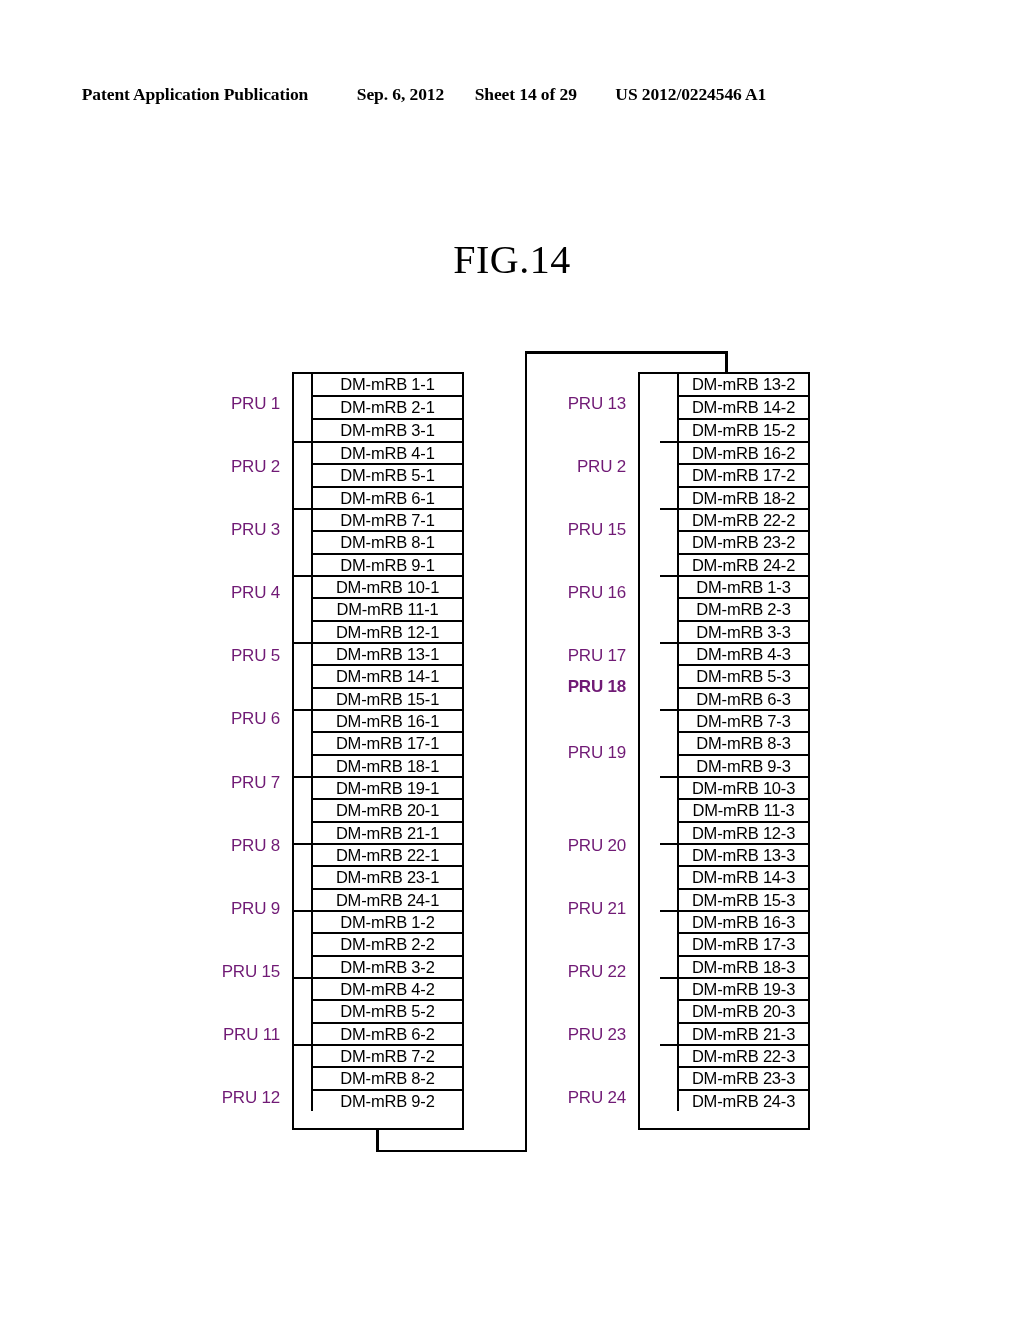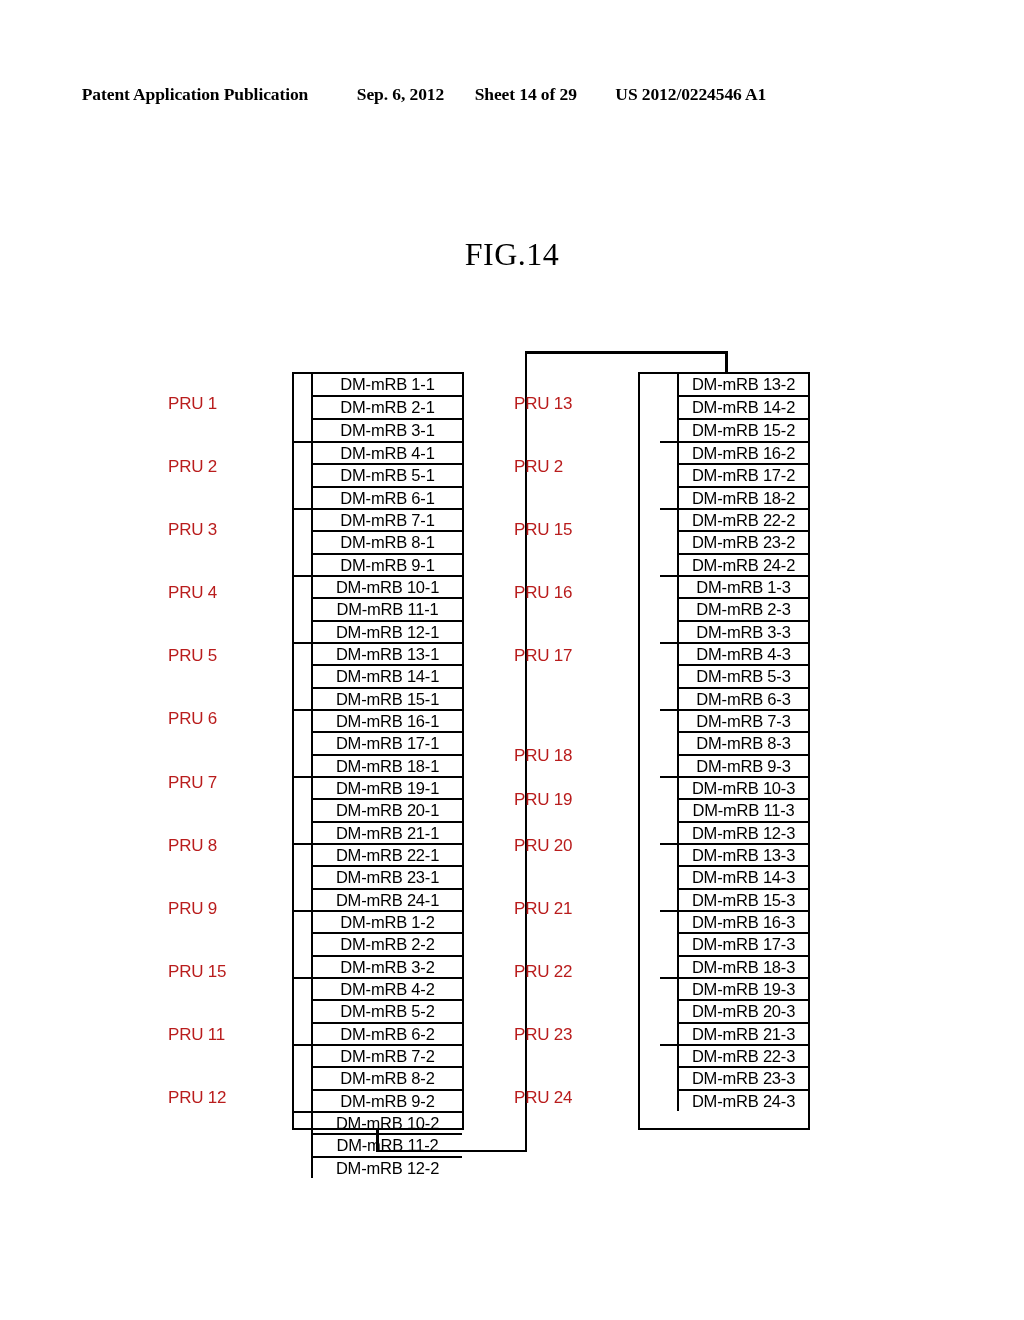--- a/index.html
+++ b/index.html
@@ -35,21 +35,21 @@
   .gap-sm { display: inline-block; width: 30px; }
 
   
   .fig-title {
     position: absolute;
     top: 236px;
     left: 0;
     width: 1024px;
     text-align: center;
     font-family: "Liberation Serif", serif;
-    font-size: 32px;
+    font-size: 40px;
     font-weight: normal;
     letter-spacing: 0.5px;
   }
 
   
   #diagram {
     position: absolute;
     left: 0;
     top: 0;
     width: 1024px;
@@ -103,21 +103,22 @@
   }
   .mrb-cell + .mrb-cell { border-top: 2.2px solid #000; }
 
   
   .pru-label {
     position: absolute;
     font-family: "Liberation Sans", sans-serif;
     font-size: 17px;
     letter-spacing: -0.2px;
     white-space: nowrap;
-    color: #b91c1c;
+    text-align: right;
+    color: #701a75;
   }
   .pru-label.left-col  { left: 168px; width: 112px; }
   .pru-label.right-col { left: 514px; width: 112px; }
 
   
   .conn {
     position: absolute;
     background: #000;
   }
   
@@ -227,28 +228,20 @@
           <div class="mrb-cell">DM-mRB 5-2</div>
           <div class="mrb-cell">DM-mRB 6-2</div>
         </div>
       </div>
       <div class="pru-group">
         <div class="gutter"></div>
         <div class="rows">
           <div class="mrb-cell">DM-mRB 7-2</div>
           <div class="mrb-cell">DM-mRB 8-2</div>
           <div class="mrb-cell">DM-mRB 9-2</div>
-        </div>
-      </div>
-      <div class="pru-group">
-        <div class="gutter"></div>
-        <div class="rows">
-          <div class="mrb-cell">DM-mRB 10-2</div>
-          <div class="mrb-cell">DM-mRB 11-2</div>
-          <div class="mrb-cell">DM-mRB 12-2</div>
         </div>
       </div>
     </div>
 
   <div class="pru-table" id="table-right">
       <div class="pru-group">
         <div class="gutter"></div>
         <div class="rows">
           <div class="mrb-cell">DM-mRB 13-2</div>
           <div class="mrb-cell">DM-mRB 14-2</div>
@@ -352,20 +345,20 @@
     <div class="pru-label left-col" style="top: 835.775px;">PRU 8</div>
     <div class="pru-label left-col" style="top: 898.945px;">PRU 9</div>
     <div class="pru-label left-col" style="top: 962.115px;">PRU 15</div>
     <div class="pru-label left-col" style="top: 1025.29px;">PRU 11</div>
     <div class="pru-label left-col" style="top: 1088.45px;">PRU 12</div>
     <div class="pru-label right-col" style="top: 393.585px;">PRU 13</div>
     <div class="pru-label right-col" style="top: 456.755px;">PRU 2</div>
     <div class="pru-label right-col" style="top: 519.925px;">PRU 15</div>
     <div class="pru-label right-col" style="top: 583.095px;">PRU 16</div>
     <div class="pru-label right-col" style="top: 646.265px;">PRU 17</div>
-    <div class="pru-label right-col" style="top: 746px;">PRU 18</div>
-    <div class="pru-label right-col" style="top: 790px;">PRU 19</div>
+    <div class="pru-label right-col" style="top: 677px; font-weight: bold;">PRU 18</div>
+    <div class="pru-label right-col" style="top: 743px;">PRU 19</div>
     <div class="pru-label right-col" style="top: 835.775px;">PRU 20</div>
     <div class="pru-label right-col" style="top: 898.945px;">PRU 21</div>
     <div class="pru-label right-col" style="top: 962.115px;">PRU 22</div>
     <div class="pru-label right-col" style="top: 1025.29px;">PRU 23</div>
     <div class="pru-label right-col" style="top: 1088.45px;">PRU 24</div>
   </div>
 
 </body></html>

